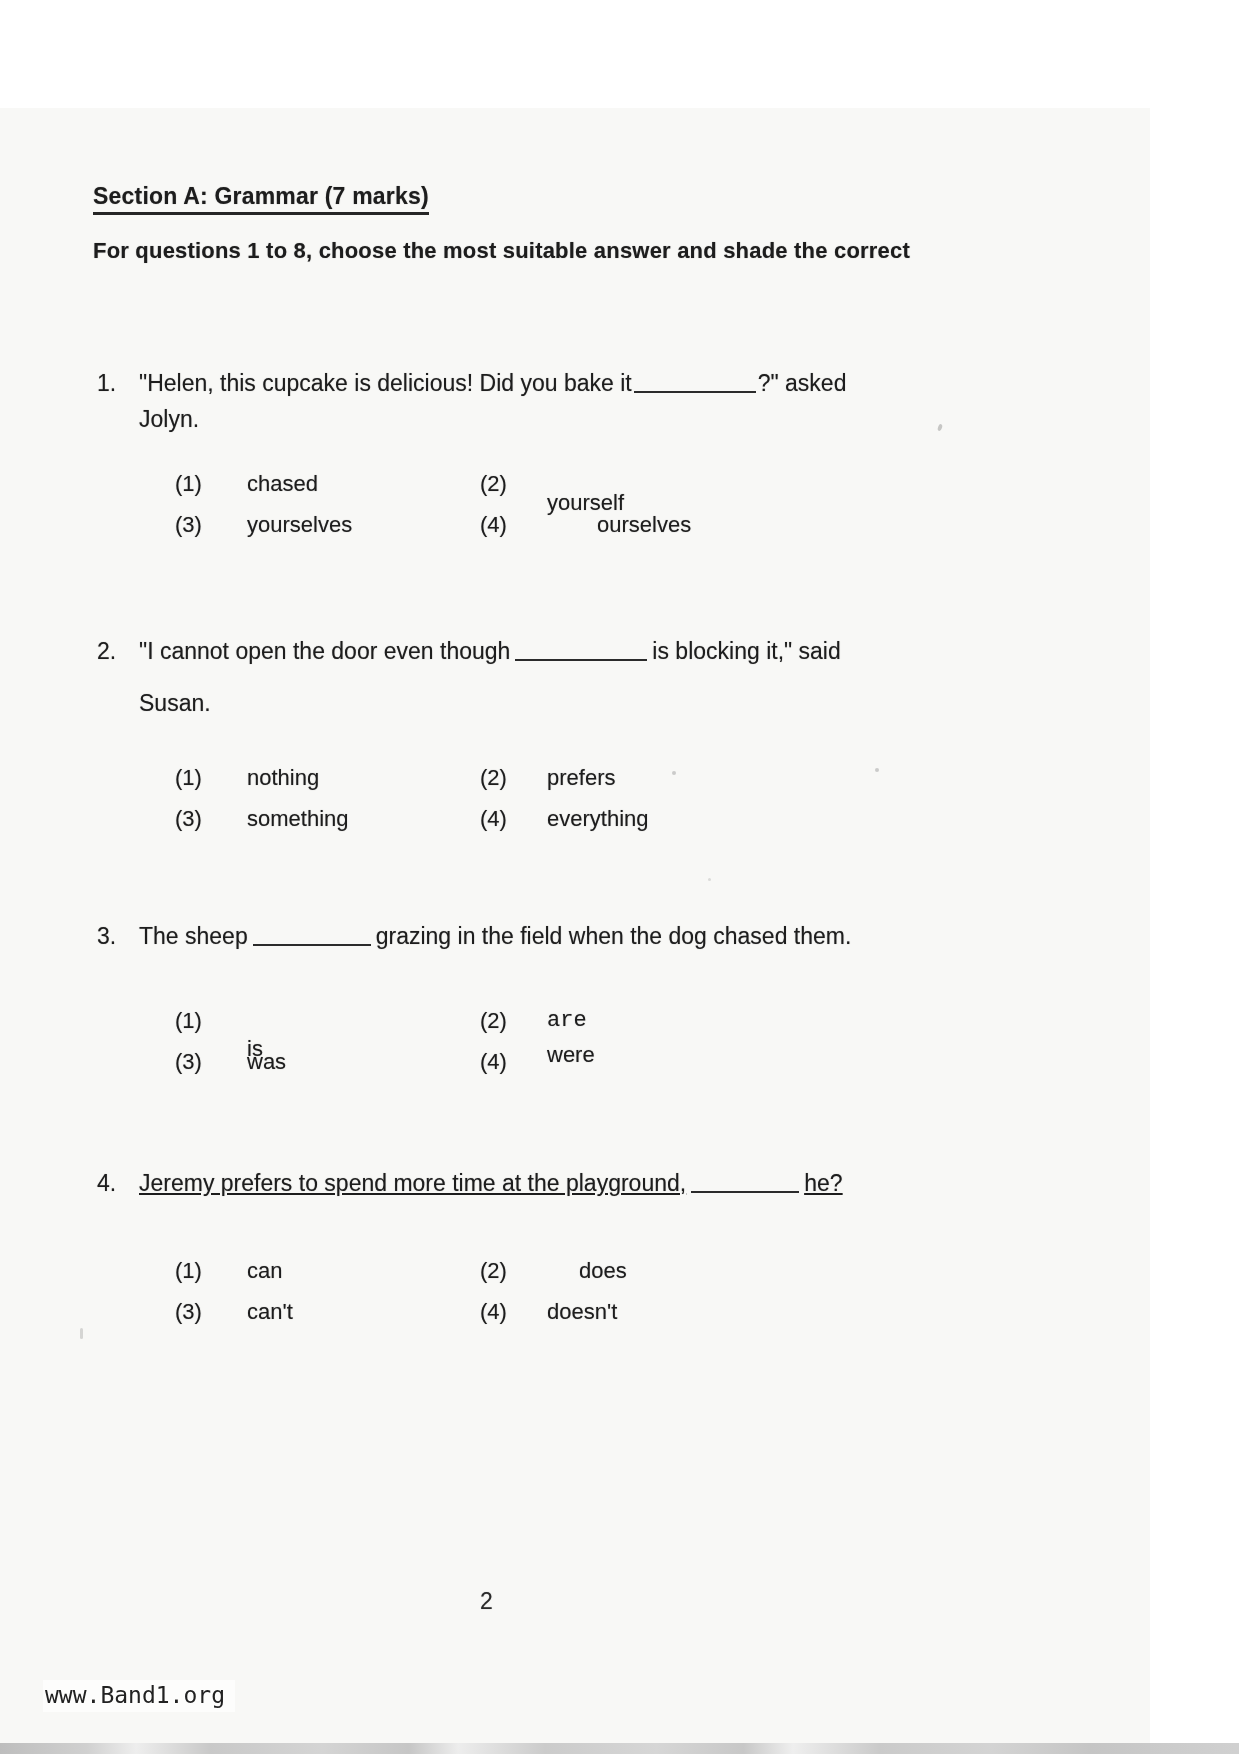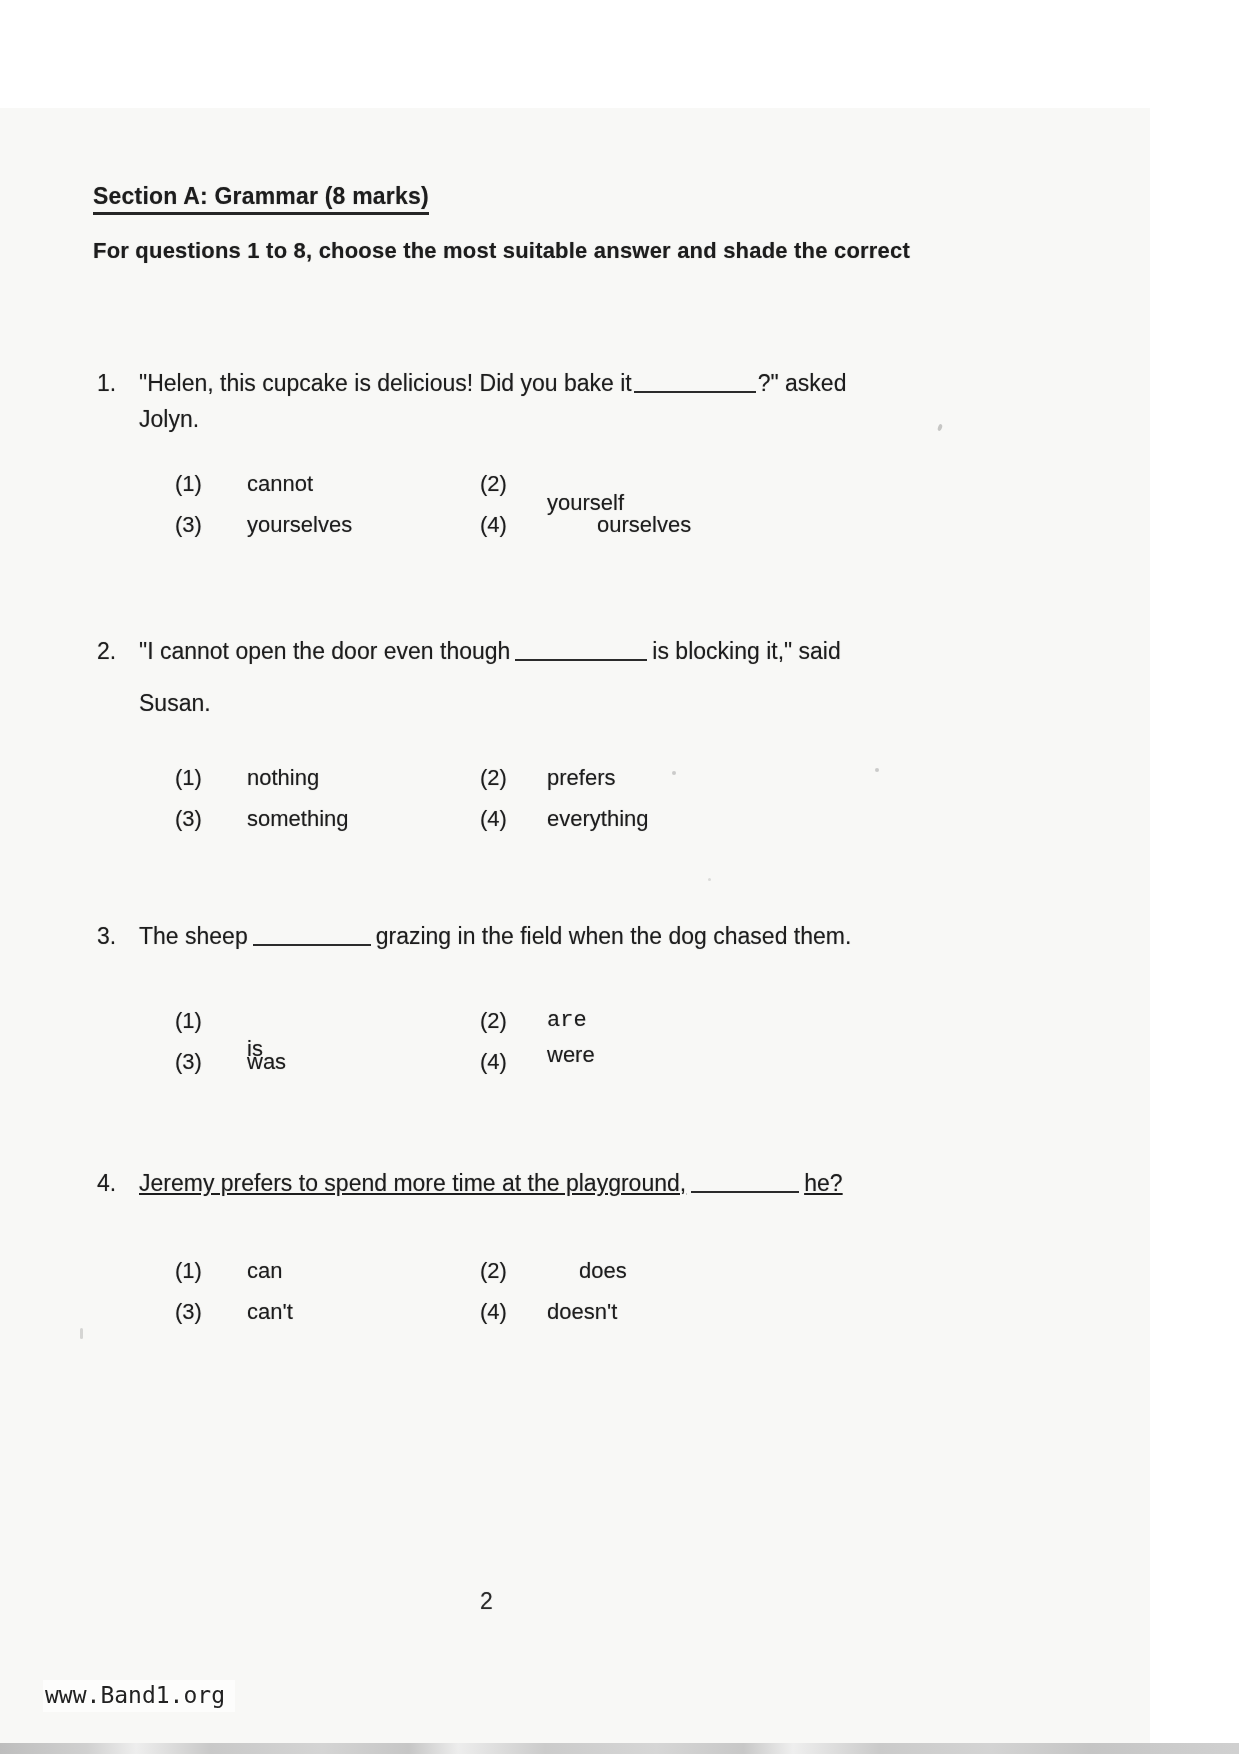--- a/index.html
+++ b/index.html
@@ -44,30 +44,30 @@
   }
   .speck{position:absolute;background:rgba(70,70,70,.55);border-radius:50%;}
 </style>
 </head>
 <body>
 
 <div class="sheet">
   <div class="scan-page"></div>
 
   <div class="txt" style="left:93px;top:183px;">
-    <span class="heading">Section A: Grammar (8 marks)</span>
+    <span class="heading">Section A: Grammar (7 marks)</span>
   </div>
 
   <div class="txt intro" style="left:93px;top:238px;">For questions 1 to 8, choose the most suitable answer and shade the correct</div>
 
   <div class="txt" style="left:97px;top:370px;">1.</div>
   <div class="txt" style="left:139px;top:370px;"><span>"Helen, this cupcake is delicious! Did you bake it</span><span class="blank" style="width:122px;margin:0 2px;"></span><span>?" asked</span></div>
   <div class="txt" style="left:139px;top:406px;">Jolyn.</div>
   <div class="txt opt" style="left:175px;top:471px;">(1)</div>
-  <div class="txt opt" style="left:247px;top:471px;">cannot</div>
+  <div class="txt opt" style="left:247px;top:471px;">chased</div>
   <div class="txt opt" style="left:480px;top:471px;">(2)</div>
   <div class="txt opt" style="left:547px;top:490px;">yourself</div>
   <div class="txt opt" style="left:175px;top:512px;">(3)</div>
   <div class="txt opt" style="left:247px;top:512px;">yourselves</div>
   <div class="txt opt" style="left:480px;top:512px;">(4)</div>
   <div class="txt opt" style="left:577px;top:512px;margin-left:20px;">ourselves</div>
 
   <div class="txt" style="left:97px;top:638px;">2.</div>
   <div class="txt" style="left:139px;top:638px;"><span>"I cannot open the door even though</span><span class="blank" style="width:132px;"></span><span>is blocking it," said</span></div>
   <div class="txt" style="left:139px;top:690px;">Susan.</div>

